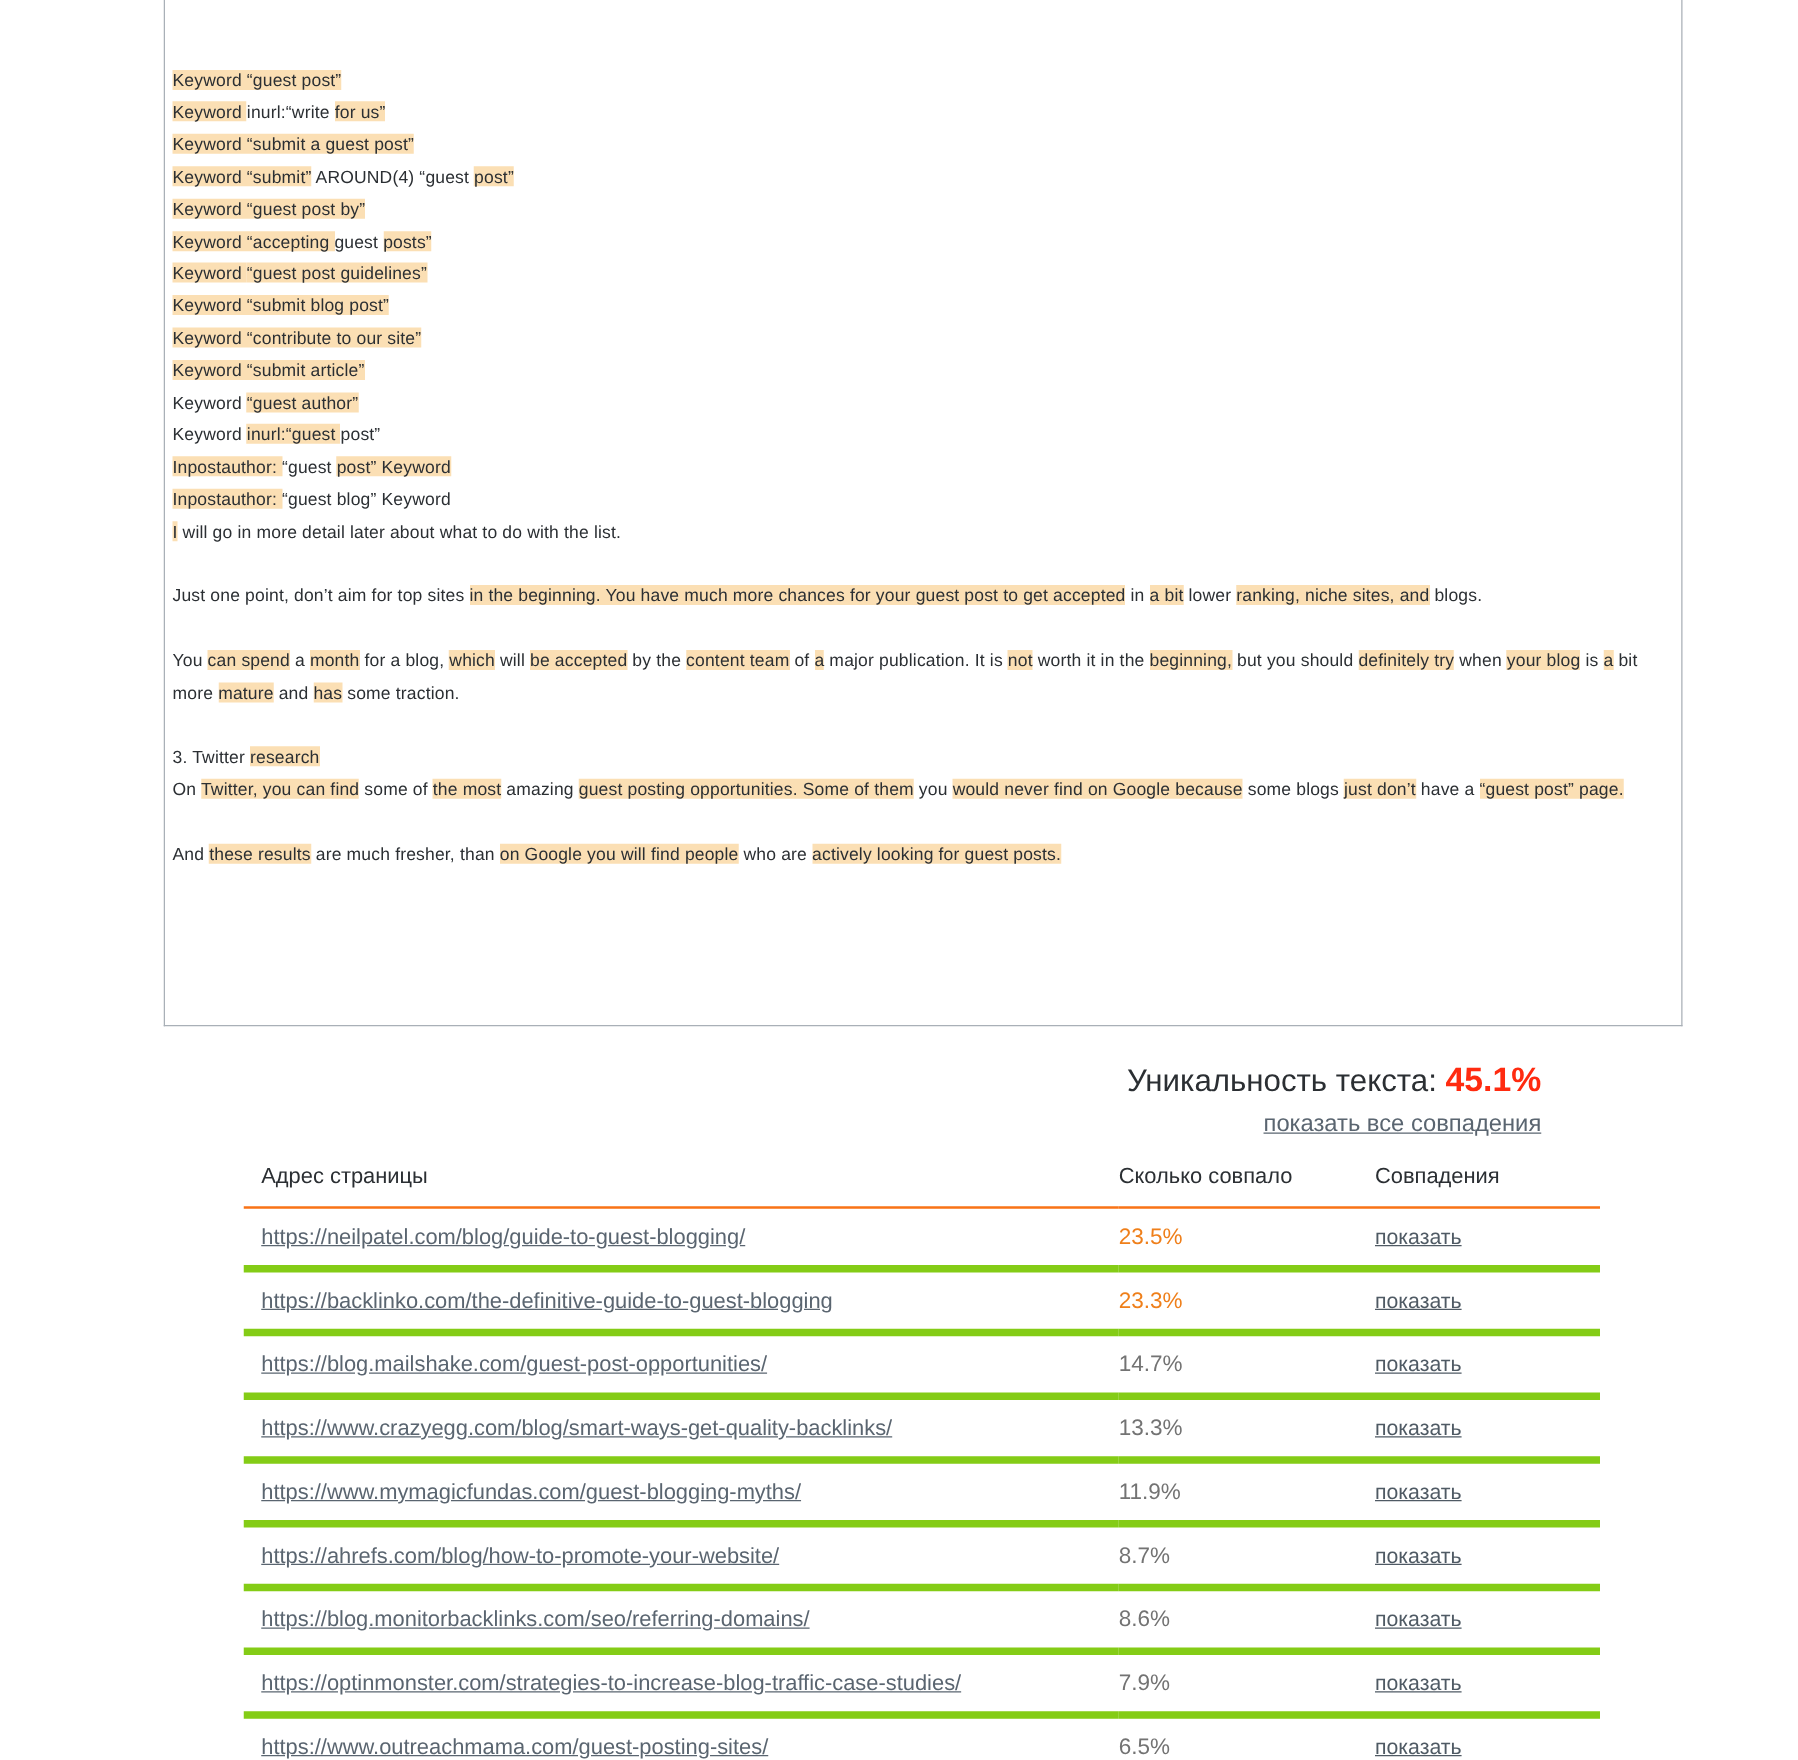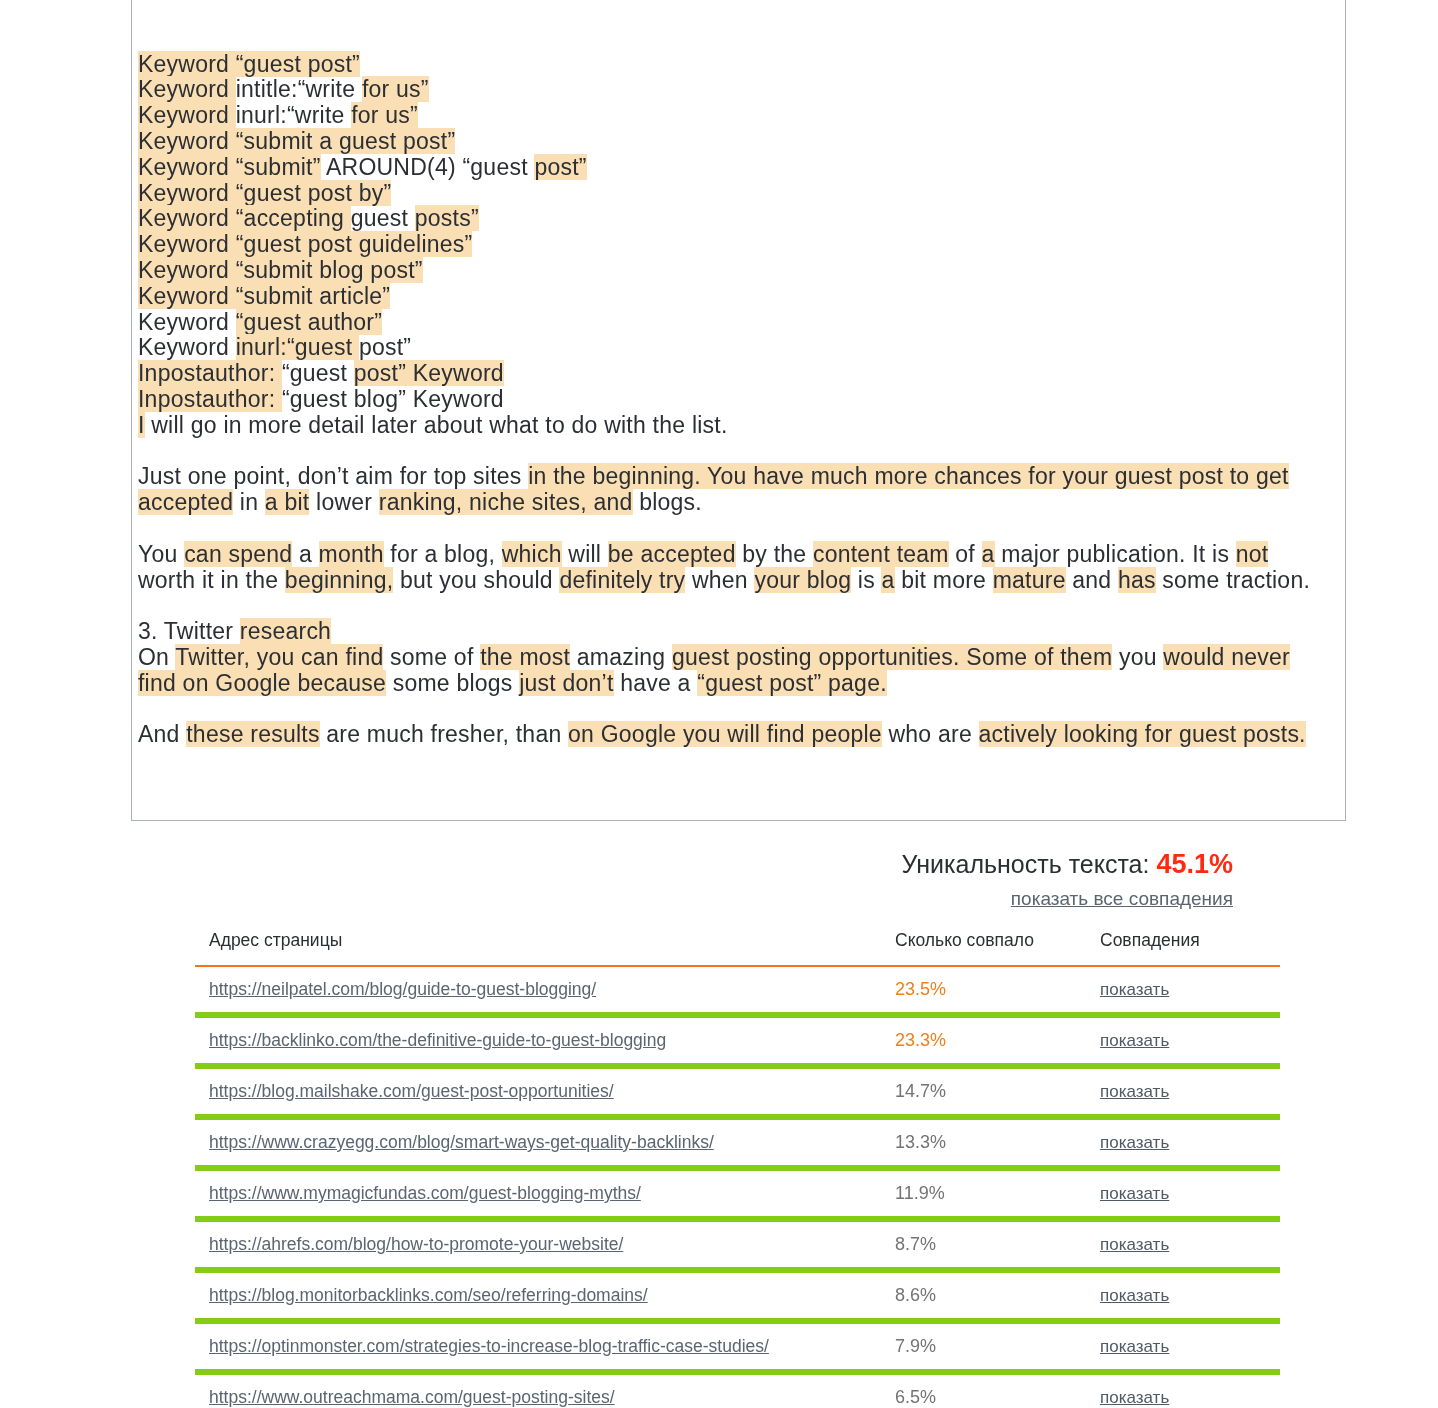--- a/index.html
+++ b/index.html
@@ -22,21 +22,21 @@
     top: -22px;
     width: 1215px;
     height: 843px;
     border: 1px solid #a9b0b7;
     border-top: none;
     background: #fff;
     padding: 22px 14px 10px 6px;
     overflow: hidden;
   }
   #article {
-    font-size: 23px;
+    font-size: 14px;
     line-height: 25.8px;
     color: #2b2f33;
     letter-spacing: 0.01em;
   }
   #article p { margin: 0; }
   #article .blank { height: 25.8px; }
   mark {
     background: #fbdfb4;
     color: inherit;
     padding: 0;
@@ -118,28 +118,28 @@
 </style>
 </head>
 <body>
 
 <div id="text-box">
   <div id="article">
     <div style="height:25.8px;overflow:hidden"></div>
     <div class="blank"></div>
     <div id="keyword-list">
         <div class="keyline"><mark>Keyword “guest post”</mark></div>
-        <div class="keyline"><mark>Keyword </mark><span>intitle:“write </span><mark>for us”</mark></div>
         <div class="keyline"><mark>Keyword </mark><span>inurl:“write </span><mark>for us”</mark></div>
         <div class="keyline"><mark>Keyword “submit a guest post”</mark></div>
         <div class="keyline"><mark>Keyword “submit”</mark><span> AROUND(4) “guest </span><mark>post”</mark></div>
         <div class="keyline"><mark>Keyword “guest post by”</mark></div>
         <div class="keyline"><mark>Keyword “accepting </mark><span>guest </span><mark>posts”</mark></div>
         <div class="keyline"><mark>Keyword </mark><mark>“guest post guidelines”</mark></div>
         <div class="keyline"><mark>Keyword “submit blog post”</mark></div>
+        <div class="keyline"><mark>Keyword “contribute to our site”</mark></div>
         <div class="keyline"><mark>Keyword “submit article”</mark></div>
         <div class="keyline"><span>Keyword </span><mark>“guest author”</mark></div>
         <div class="keyline"><span>Keyword </span><mark>inurl:“guest </mark><span>post”</span></div>
         <div class="keyline"><mark>Inpostauthor: </mark><span>“guest </span><mark>post” Keyword</mark></div>
         <div class="keyline"><mark>Inpostauthor: </mark><span>“guest </span><span>blog” Keyword</span></div>
         <div class="keyline"><mark>I</mark><span> will go in more detail later about what to do with the list.</span></div>
       </div>
     <div class="blank"></div>
     <p id="para-0"><span>Just one point, don’t aim for top sites </span><mark>in the beginning. You have much more chances for your guest post to get accepted</mark><span> in </span><mark>a bit</mark><span> lower </span><mark>ranking, niche sites, and</mark><span> blogs.</span></p>
     <div class="blank"></div>

